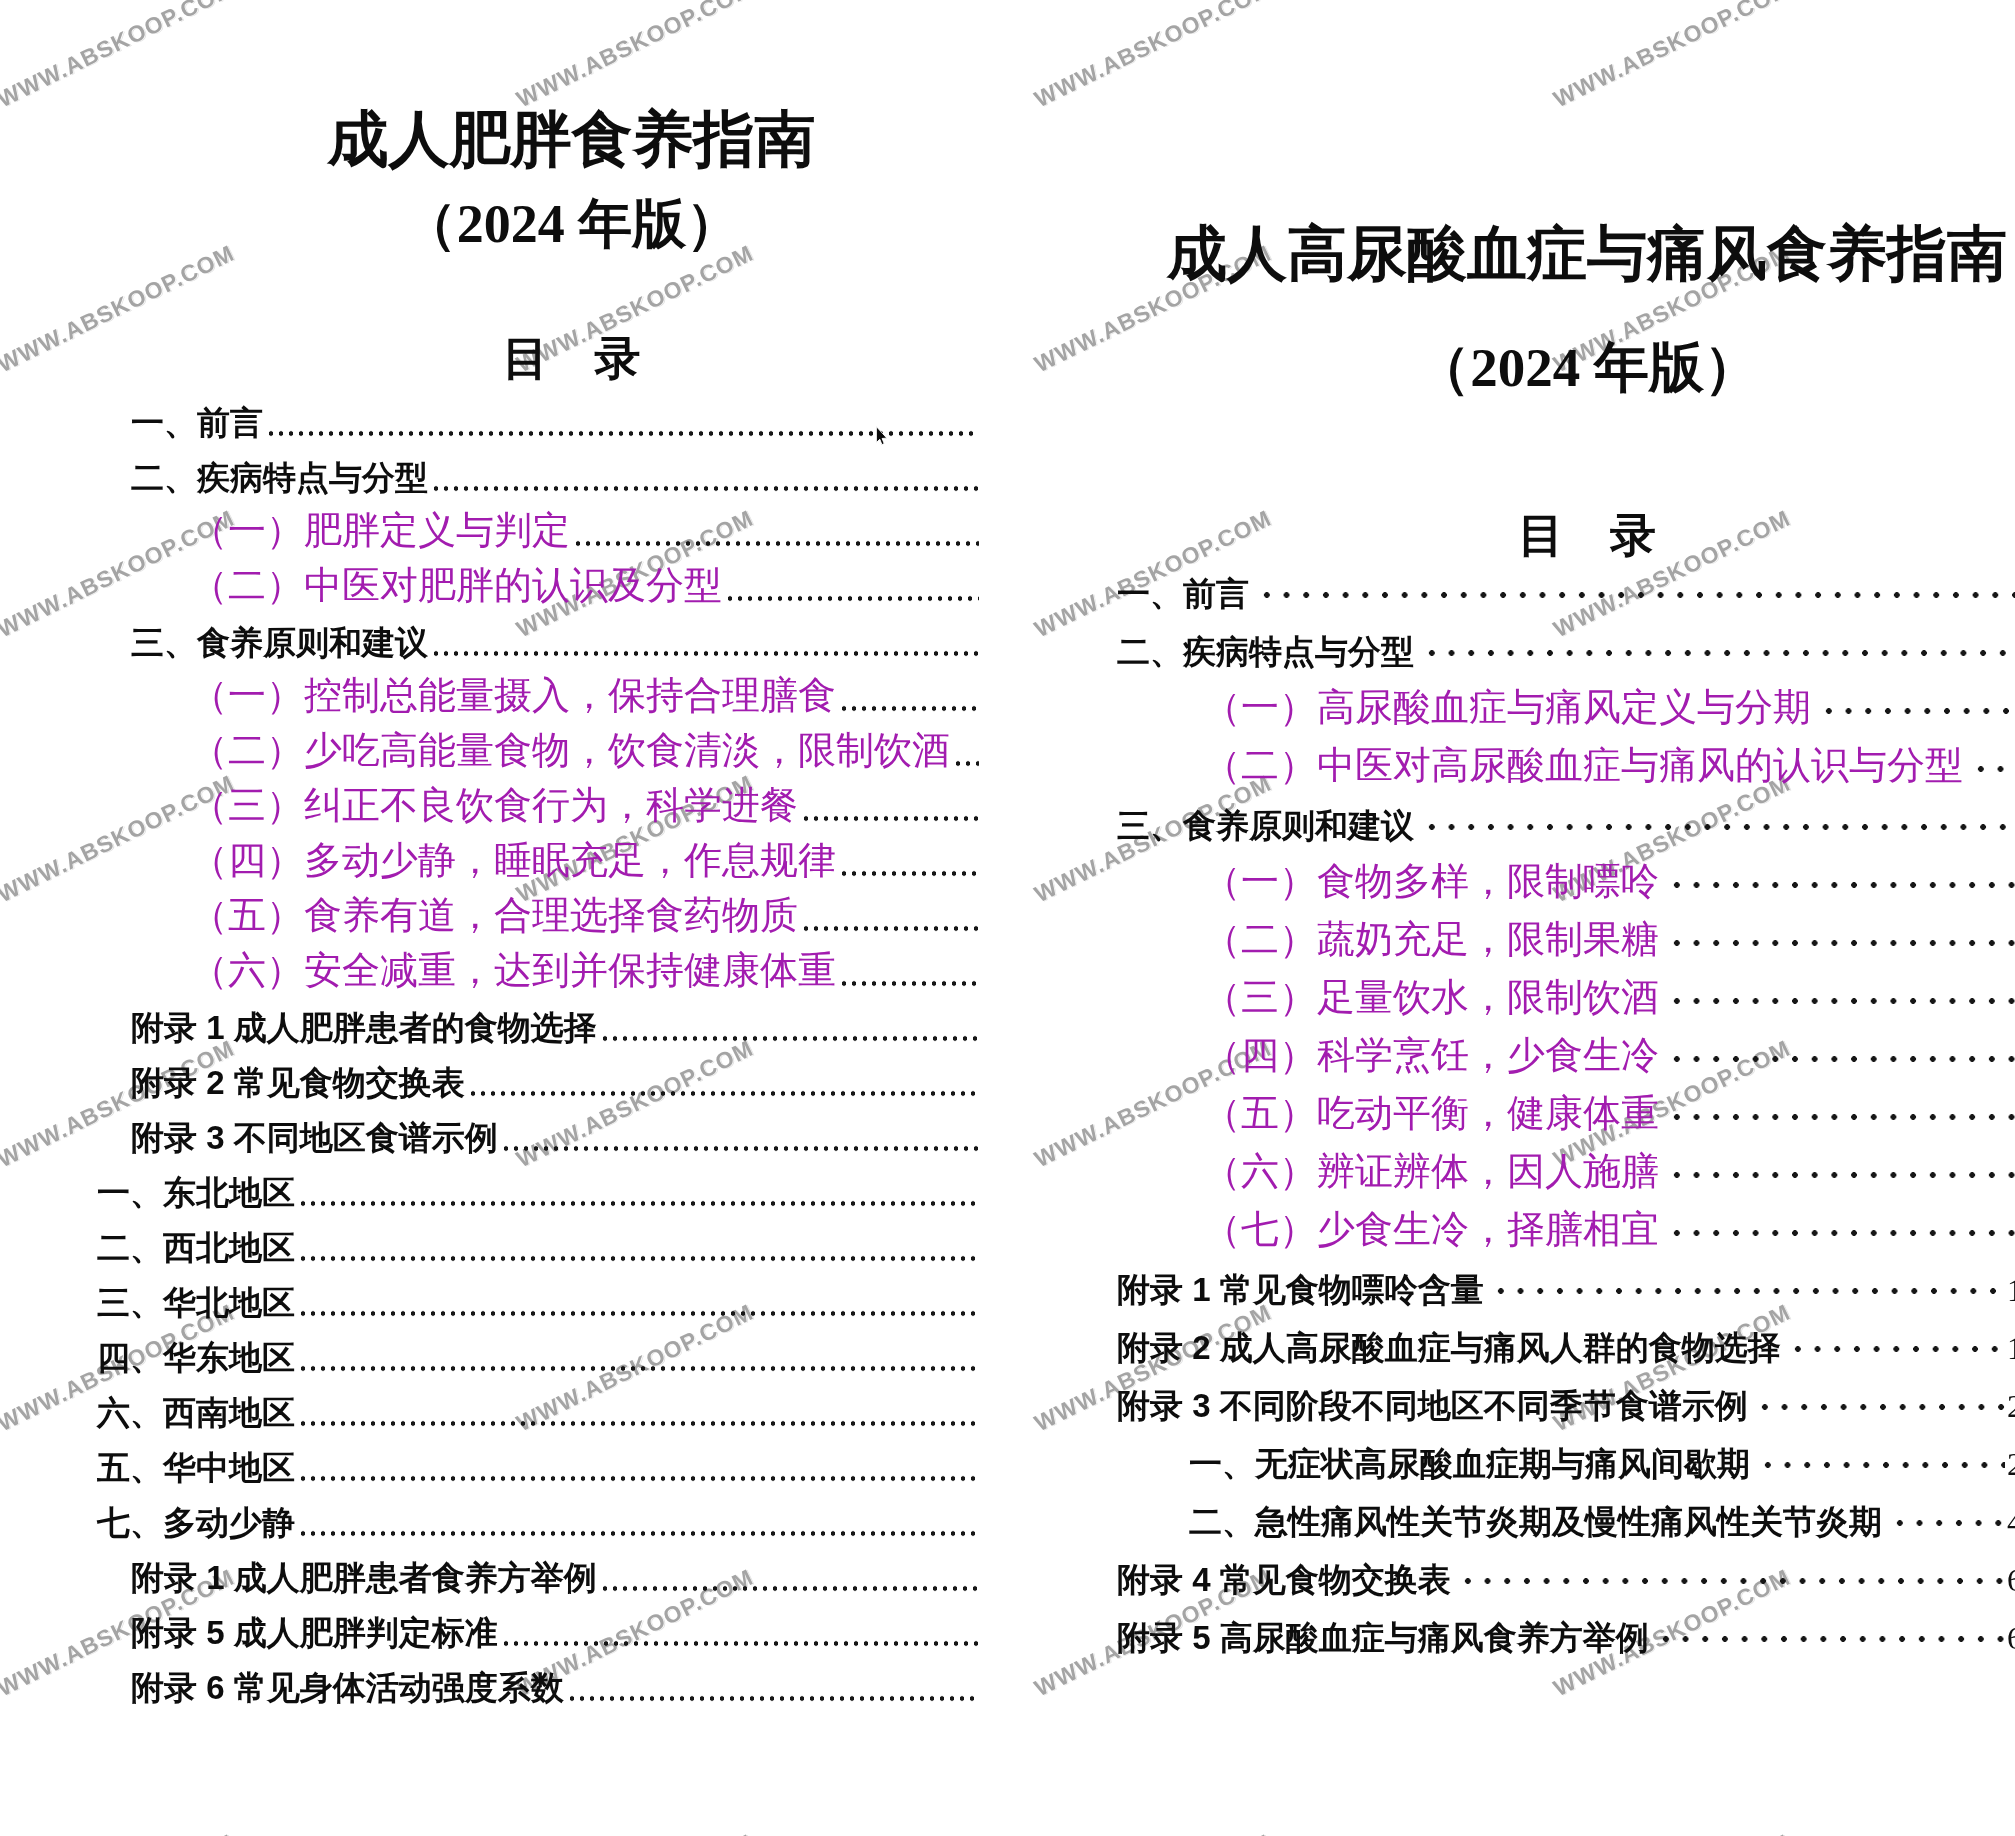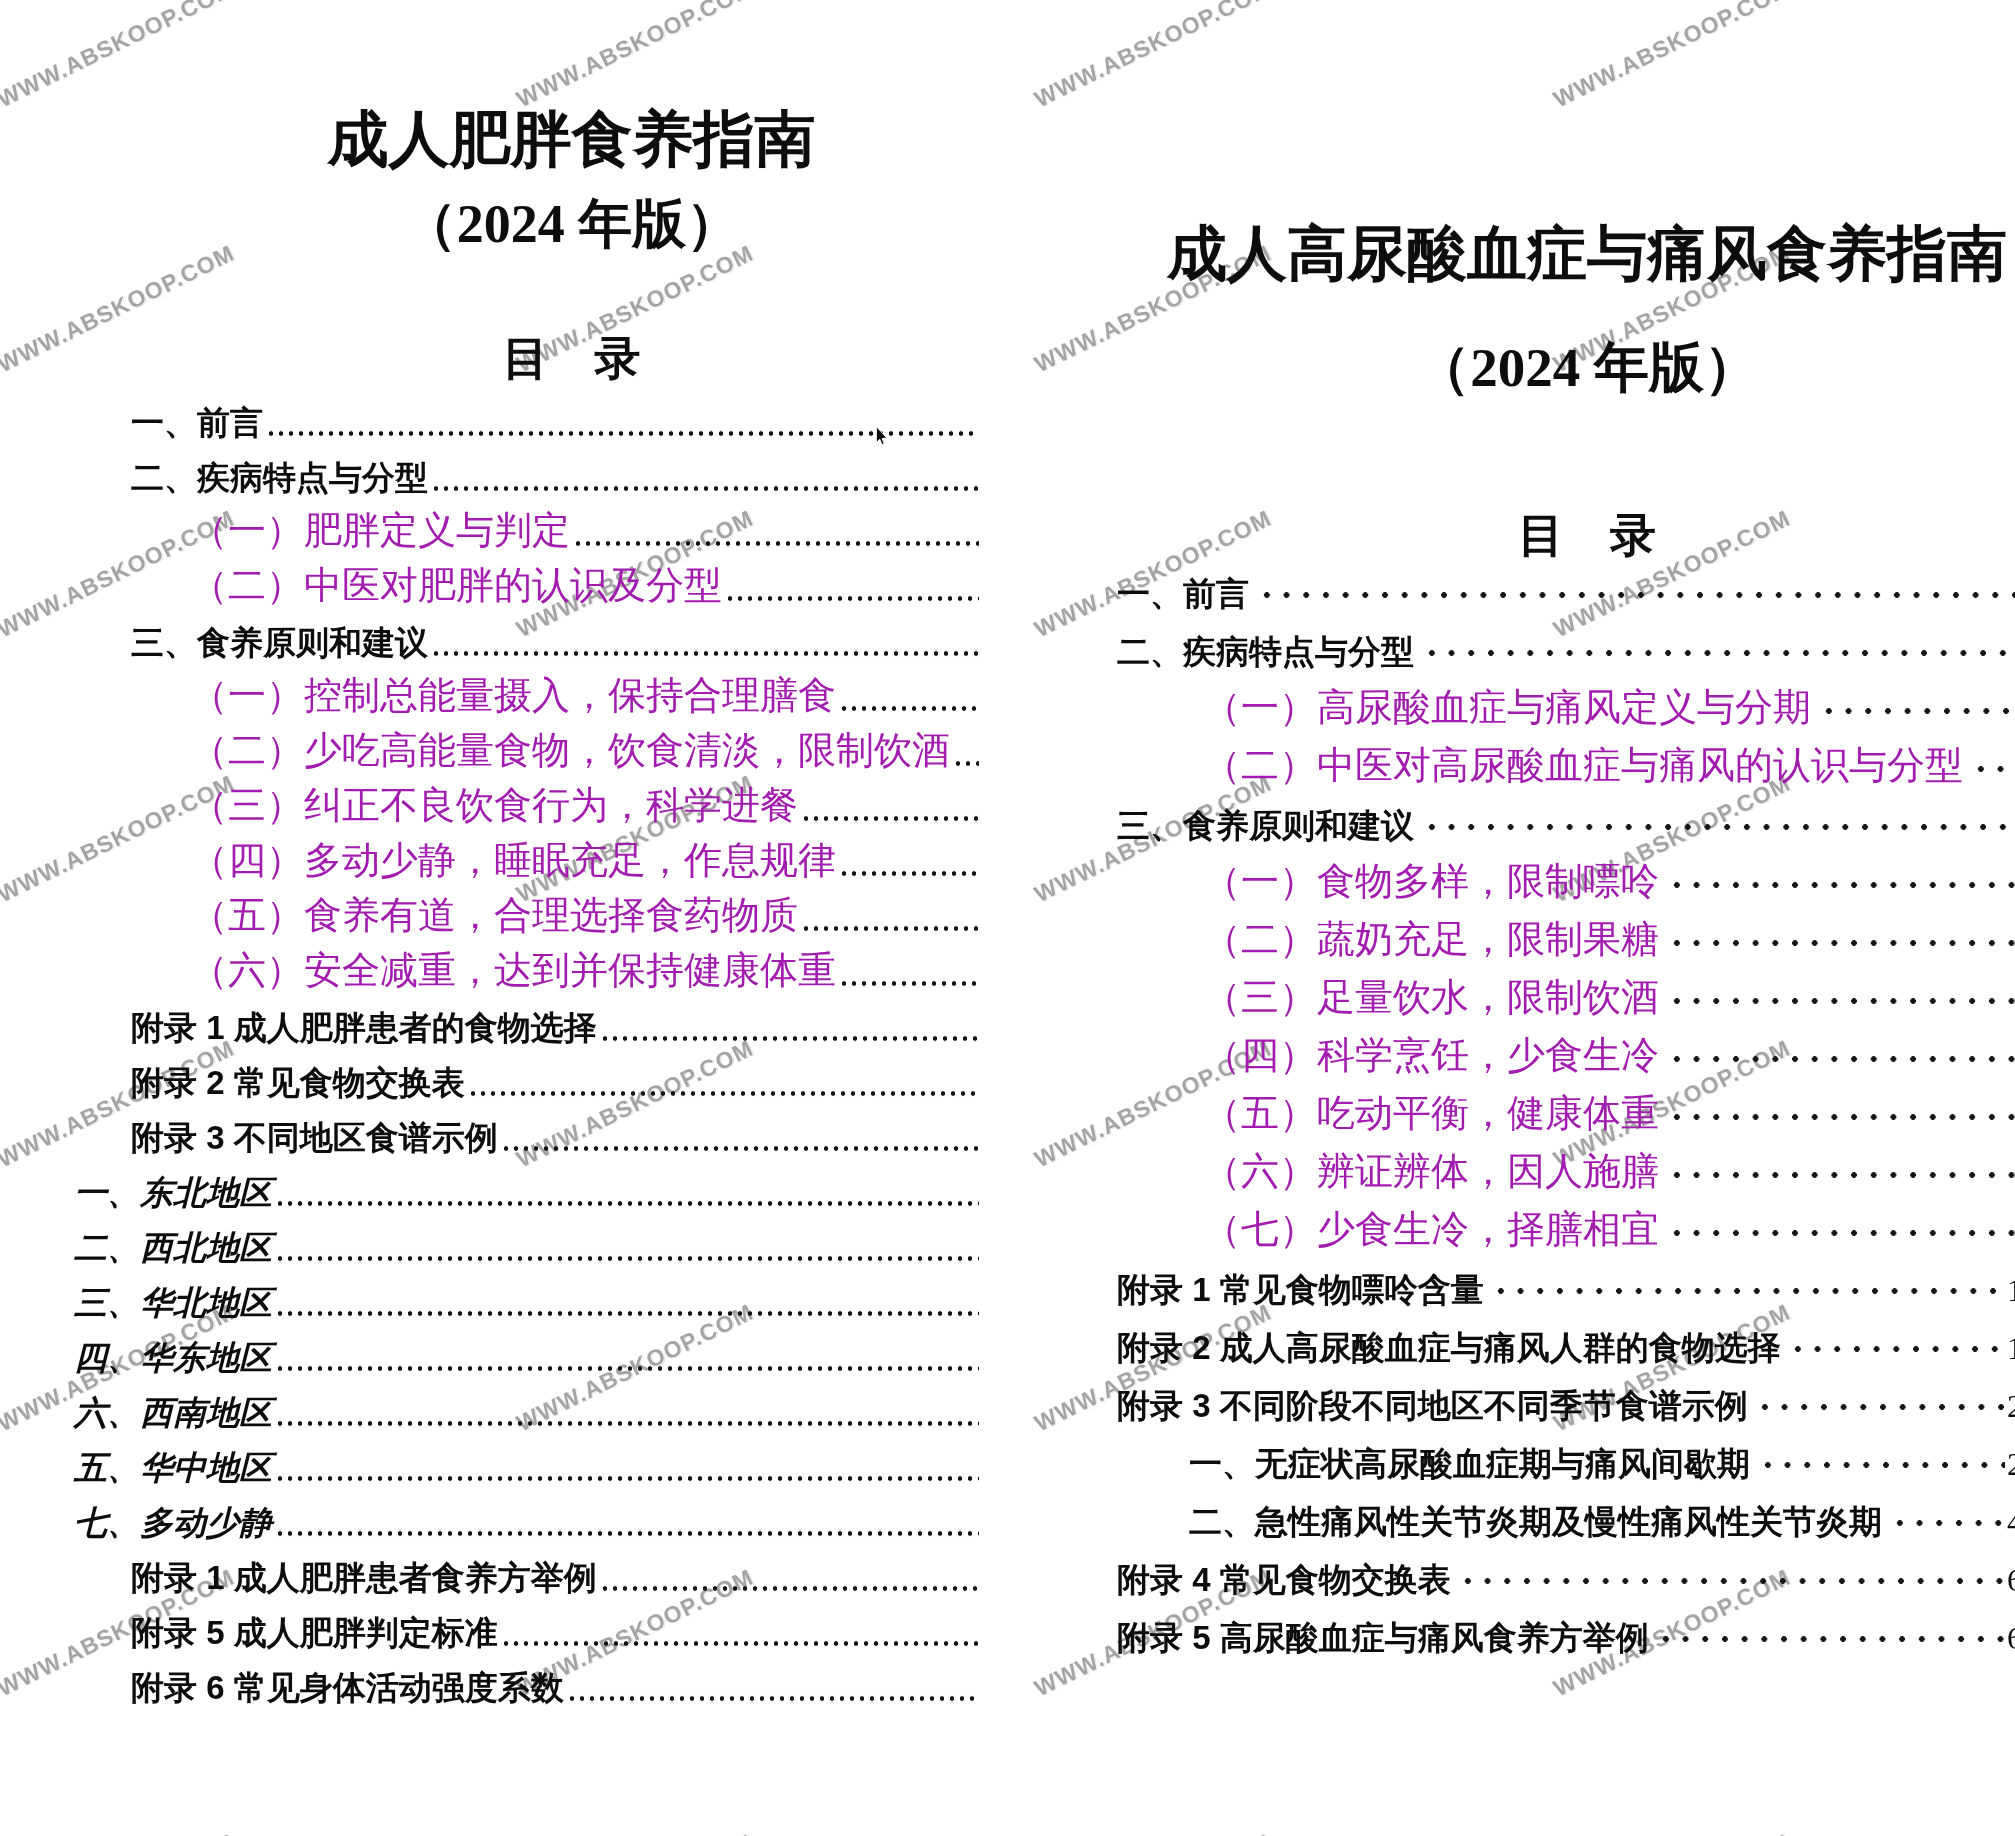--- a/index.html
+++ b/index.html
@@ -51,21 +51,21 @@
     font-family:"Liberation Sans", sans-serif;
     font-weight:700;font-size:33px;color:#0d0d0d;
   }
   .lvl2 .lbl{
     font-family:"Liberation Serif", serif;
     font-weight:400;font-size:38px;color:#a21caf;
   }
   
   #tocL .lvl1{padding-left:131px;}
   #tocL .lvl2{padding-left:190px;}
-  #tocL .lvl3{padding-left:74px;font-style:italic;}
+  #tocL .lvl3{padding-left:97px;}
   #tocR .lvl1{padding-left:95px;}
   #tocR .lvl2{padding-left:181px;}
   #tocR .lvl3{padding-left:167px;}
   
   .leader{flex:1 1 auto;align-self:stretch;margin-left:3.3px;background-repeat:repeat-x;}
   #tocL .leader{
     background-image:radial-gradient(circle, #161616 2px, rgba(0,0,0,0) 2.4px);
     background-size:10px 6.6px;
     background-position:left bottom 3.3px;
   }

